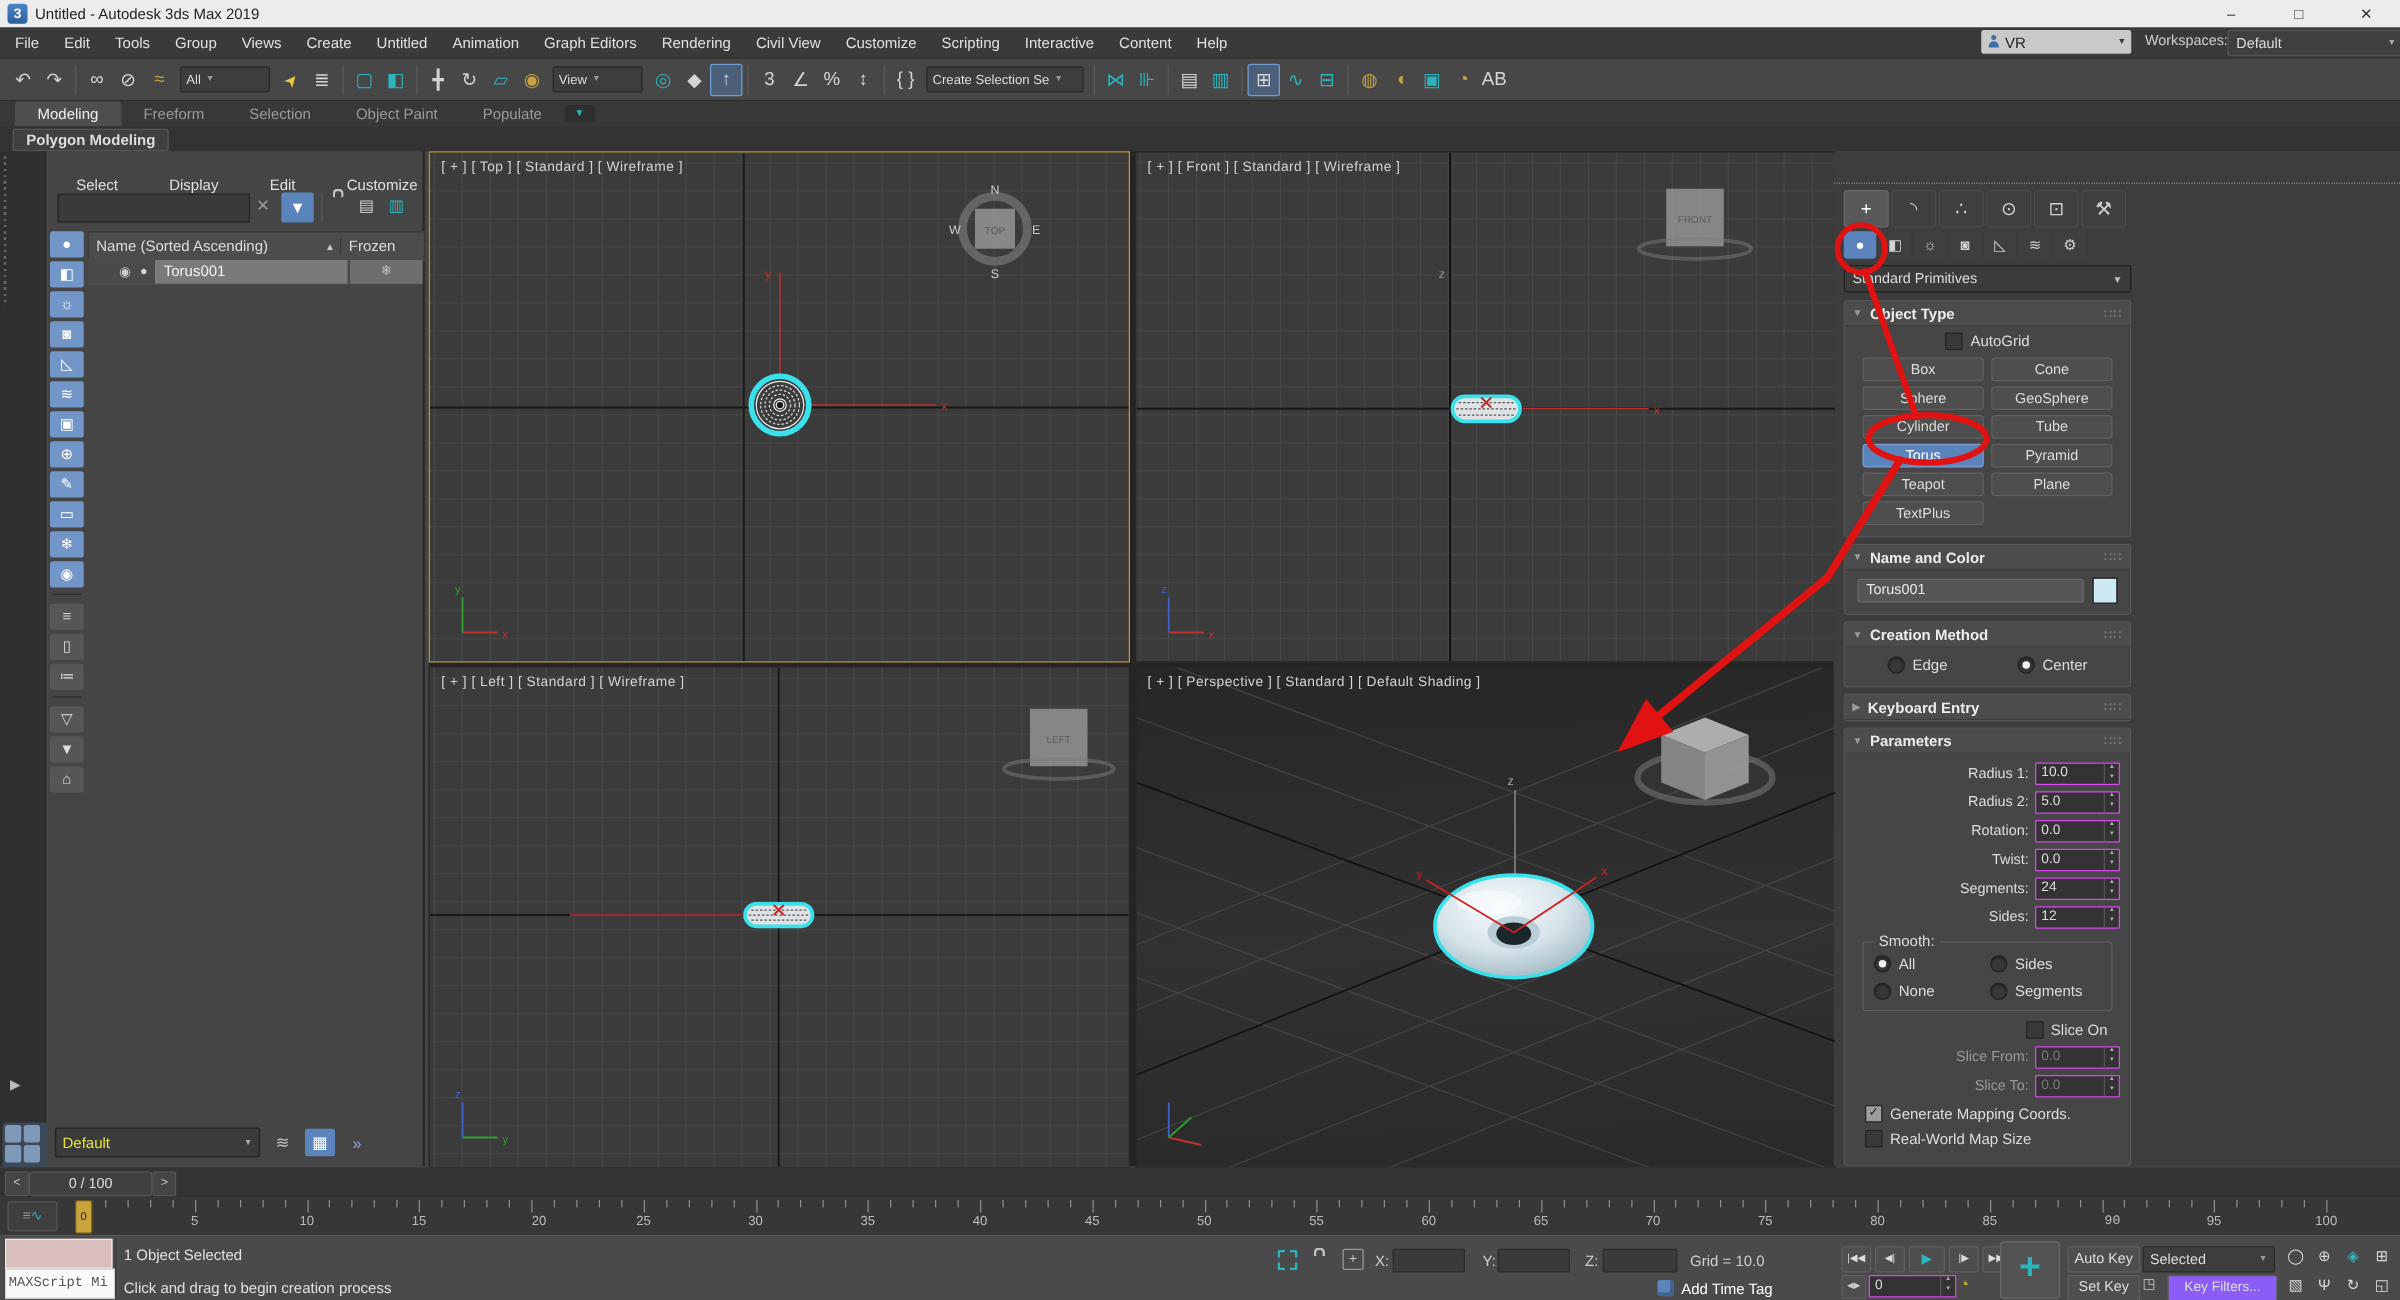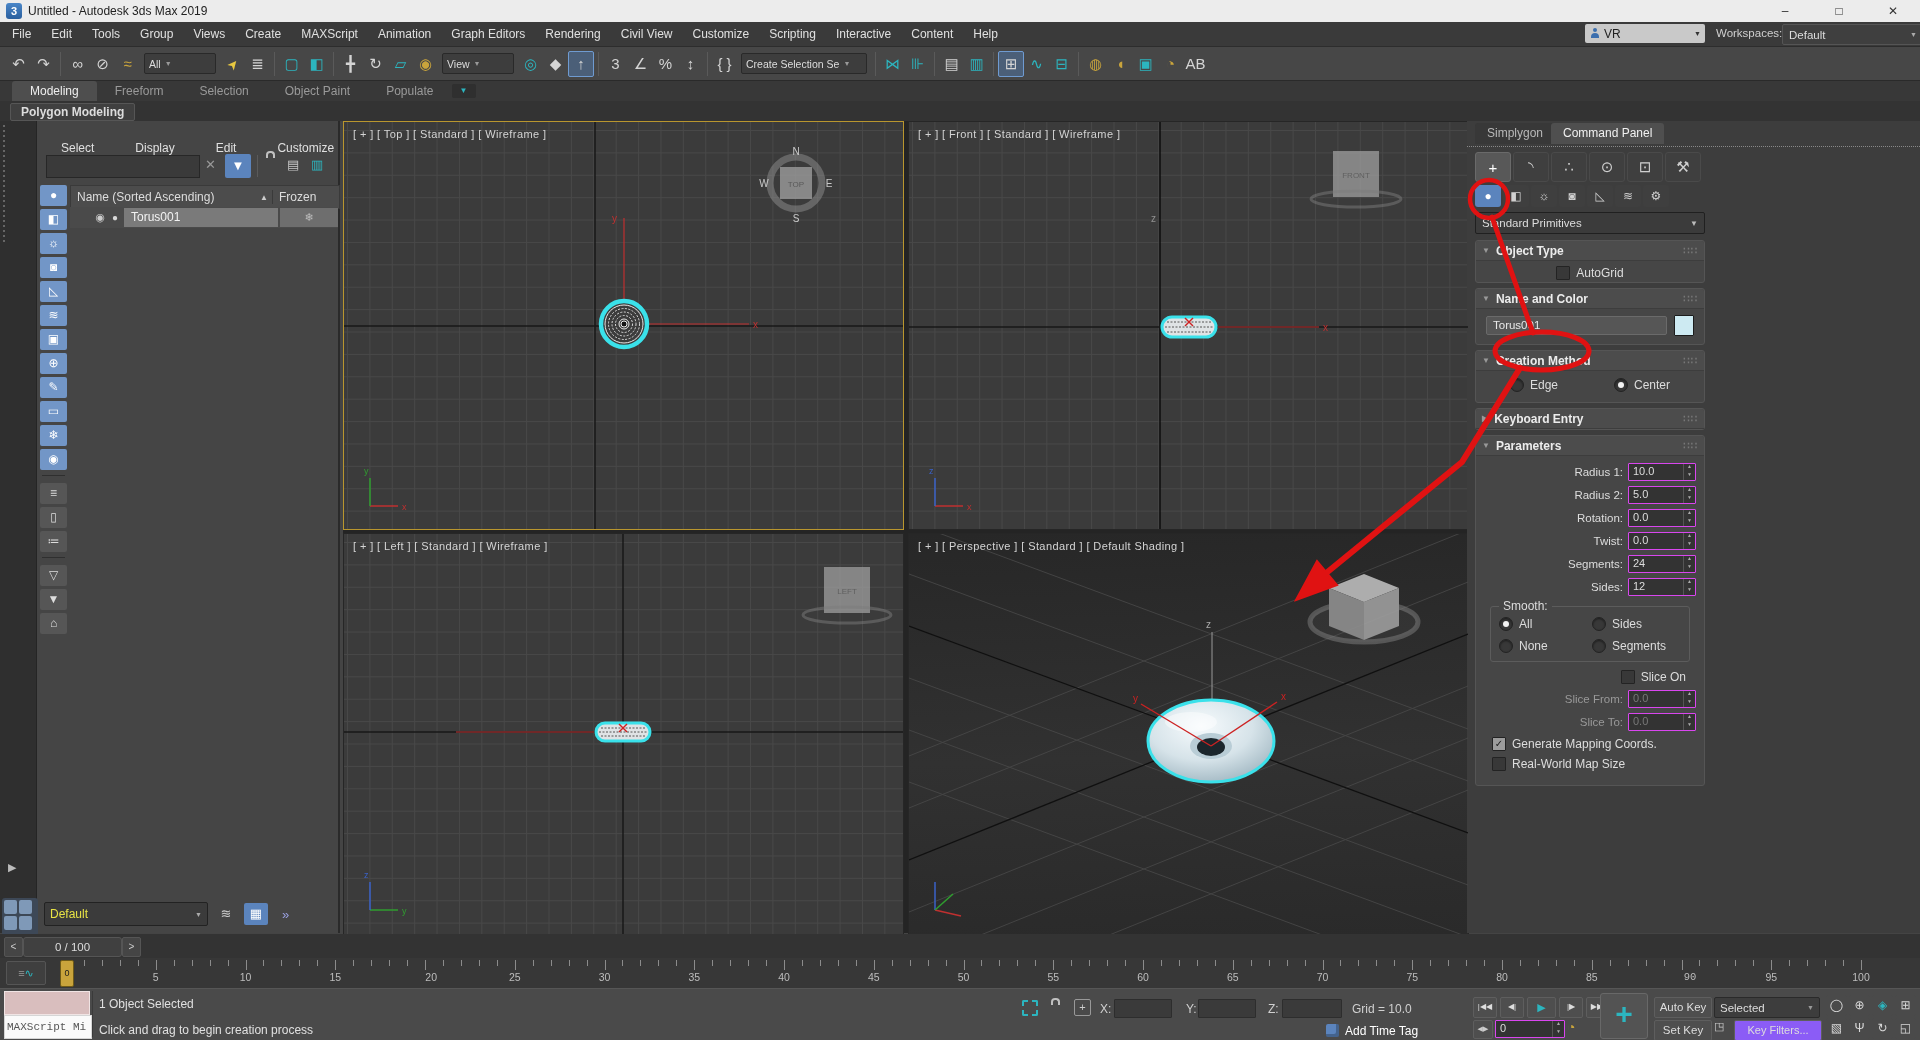--- a/index.html
+++ b/index.html
@@ -235,21 +235,21 @@
   </div>
 
   <div id="menubar">
     <div id="menus">
         <div class="menuitem">File</div>
         <div class="menuitem">Edit</div>
         <div class="menuitem">Tools</div>
         <div class="menuitem">Group</div>
         <div class="menuitem">Views</div>
         <div class="menuitem">Create</div>
-        <div class="menuitem">MAXScript</div>
+        <div class="menuitem">Untitled</div>
         <div class="menuitem">Animation</div>
         <div class="menuitem">Graph Editors</div>
         <div class="menuitem">Rendering</div>
         <div class="menuitem">Civil View</div>
         <div class="menuitem">Customize</div>
         <div class="menuitem">Scripting</div>
         <div class="menuitem">Interactive</div>
         <div class="menuitem">Content</div>
         <div class="menuitem">Help</div>
       </div>
@@ -547,24 +547,20 @@
         <g>
           <line x1="26" y1="376" x2="26" y2="348" stroke="#3a62c9" stroke-width="1.5"></line>
           <line x1="26" y1="376" x2="52" y2="382" stroke="#c03030" stroke-width="1.5"></line>
           <line x1="26" y1="376" x2="44" y2="360" stroke="#2f9e2f" stroke-width="1.5"></line>
         </g>
       </svg>
     </div>
   </div>
 
   <div id="cmdpanel">
-    <div id="cptabs">
-      <div class="cptab" id="cptab0">Simplygon</div>
-      <div class="cptab" id="cptab1">Command Panel</div>
-    </div>
     <div id="cpdotline"></div>
     <div id="cpcol">
       <div id="cpmodes">
           <div class="cpmode active">+</div>
           <div class="cpmode">◝</div>
           <div class="cpmode">∴</div>
           <div class="cpmode">⊙</div>
           <div class="cpmode">⊡</div>
           <div class="cpmode">⚒</div>
         </div>
@@ -585,20 +581,33 @@
       <div class="rollout">
         <div class="rhead">
           <span class="arr">▼</span>
             <span>Object Type</span>
             <span class="grip">∷∷</span>
         </div>
         <div id="agrow">
           <span class="chk"></span>
           <span>AutoGrid</span>
         </div>
+        <div id="obtns">
+            <div class="obtn">Box</div>
+            <div class="obtn">Cone</div>
+            <div class="obtn">Sphere</div>
+            <div class="obtn">GeoSphere</div>
+            <div class="obtn">Cylinder</div>
+            <div class="obtn">Tube</div>
+            <div class="obtn active">Torus</div>
+            <div class="obtn">Pyramid</div>
+            <div class="obtn">Teapot</div>
+            <div class="obtn">Plane</div>
+            <div class="obtn">TextPlus</div>
+          </div>
       </div>
 
       <div class="rollout">
         <div class="rhead">
           <span class="arr">▼</span>
             <span>Name and Color</span>
             <span class="grip">∷∷</span>
         </div>
         <div id="ncbody">
           <div id="nfield">Torus001</div>

